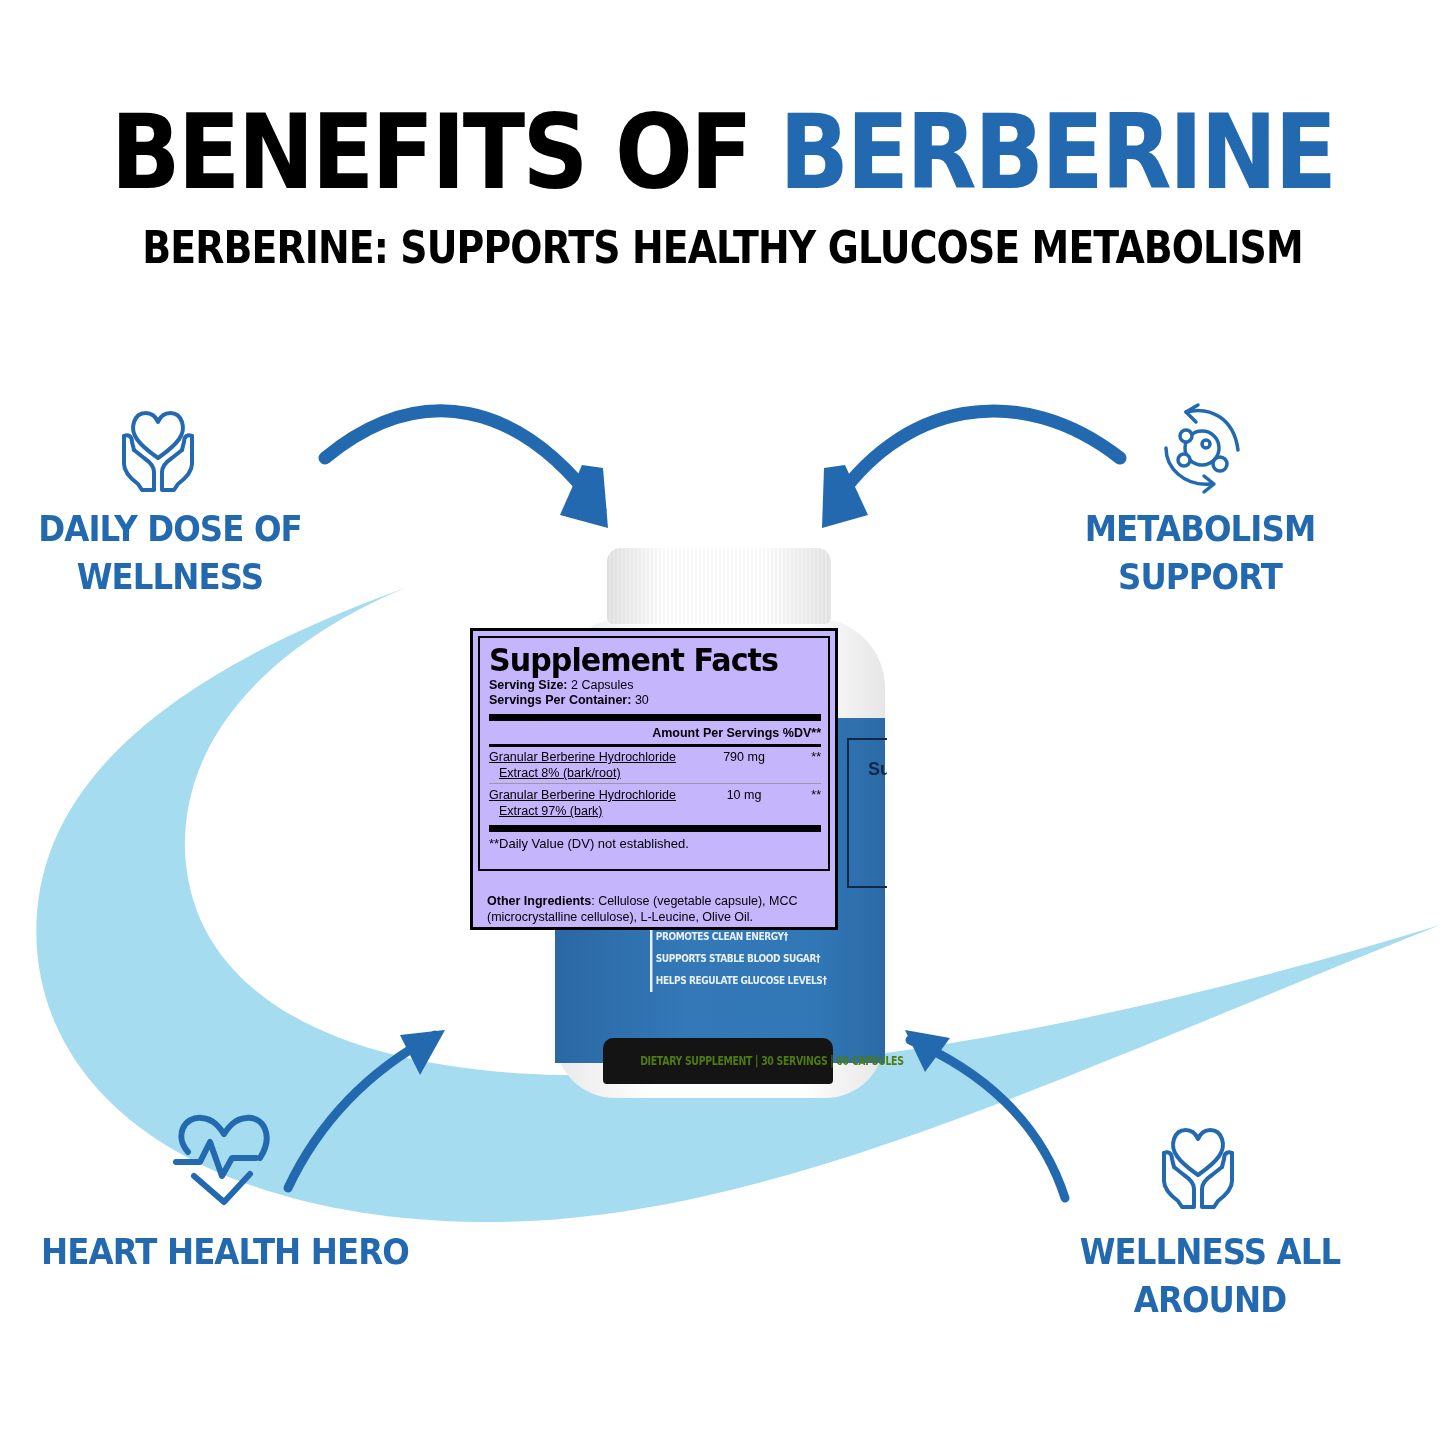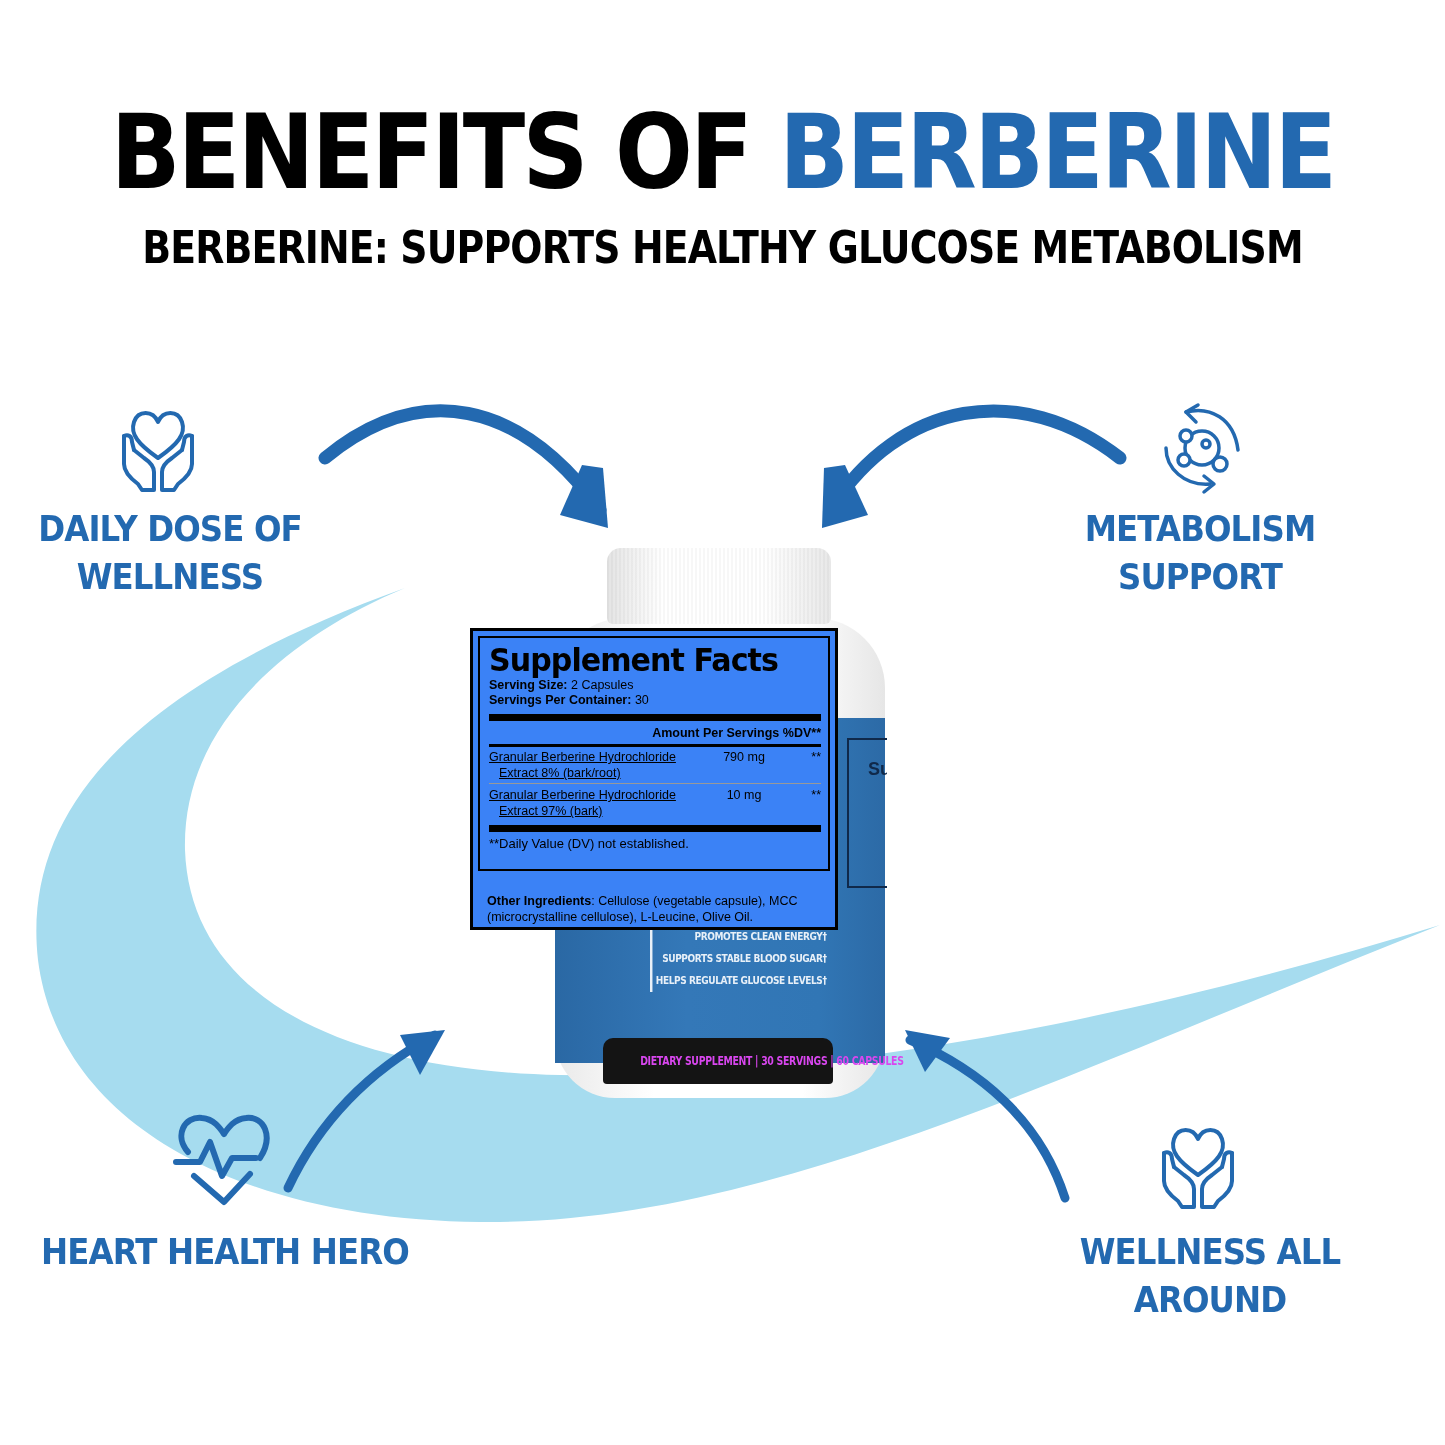--- a/index.html
+++ b/index.html
@@ -38,46 +38,46 @@
   }
   .shoulder {
     position: absolute; left: 0; top: 70px; width: 330px; height: 480px;
     background: linear-gradient(90deg,#e9e9e9 0%,#ffffff 30%,#ffffff 75%,#e6e6e6 100%);
     border-radius: 70px 70px 60px 60px;
   }
   .label-band {
     position: absolute; left: 0; top: 170px; width: 330px; height: 345px;
     background: linear-gradient(90deg,#2a68a4 0%,#3478b8 40%,#3176b5 80%,#2c6aa6 100%);
   }
-  .band-bullets { position: absolute; left: 95px; top: 378px; text-align: right; }
+  .band-bullets { position: absolute; left: 95px; top: 378px; }
   .bullet {
     color: #e8f0f8; font-family: "DejaVu Sans", sans-serif; font-weight: bold;
     font-size: 11px; height: 22px; line-height: 22px; border-left: 3px solid #e8f0f8;
     padding-left: 4px; margin-bottom: 0px; letter-spacing: -0.5px; transform: scaleX(0.82);
     transform-origin: left;
   }
   .black-strip {
     position: absolute; left: 48px; top: 490px; width: 230px; height: 46px;
-    background: #141414; border-radius: 10px 10px 4px 4px; color: #d946ef;
+    background: #141414; border-radius: 10px 10px 4px 4px; color: #4d7c0f;
     font-family: "DejaVu Sans", sans-serif; font-weight: bold; font-size: 12px;
     line-height: 46px; text-align: center; white-space: nowrap;
     transform: scaleX(1); letter-spacing: -0.4px;
   }
   .black-strip span.inner { display: inline-block; transform: scaleX(0.78); }
   .side-label {
     position: absolute; left: 292px; top: 190px; width: 38px; height: 150px;
     border: 2px solid #10294a; border-right: none; overflow: hidden;
     color: #10294a; font-size: 6px; padding: 19px;
   }
   .side-label .big { font-weight: bold; font-size: 18px; }
 
   
   .facts {
     position: absolute; left: 470px; top: 628px; width: 368px; height: 302px;
-    background: #3b82f6; border: 3px solid #000; padding: 5px;
+    background: #c4b5fd; border: 3px solid #000; padding: 5px;
   }
   .facts-inner { border: 2px solid #000; padding: 4px 7px 4px 9px; height: 235px; }
   .facts-title {
     font-family: "DejaVu Sans", sans-serif; font-weight: bold; font-size: 32px;
     line-height: 36px; letter-spacing: -1px; transform: scaleX(0.94); transform-origin: left;
     white-space: nowrap;
   }
   .facts-small { font-size: 12.5px; line-height: 15px; font-family: "Liberation Sans", sans-serif; }
   .facts-small b { font-weight: bold; }
   .rule-thick { height: 7px; background: #000; margin: 6px 0 4px; }

